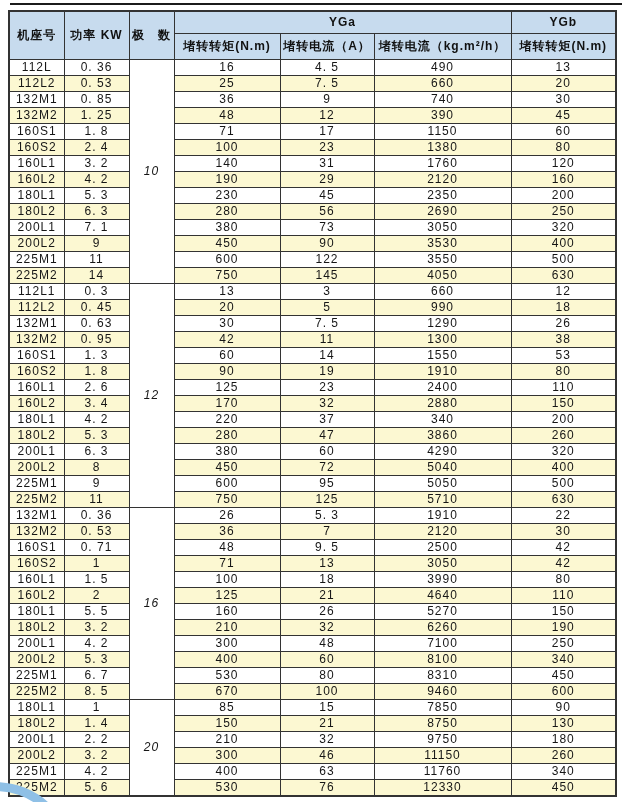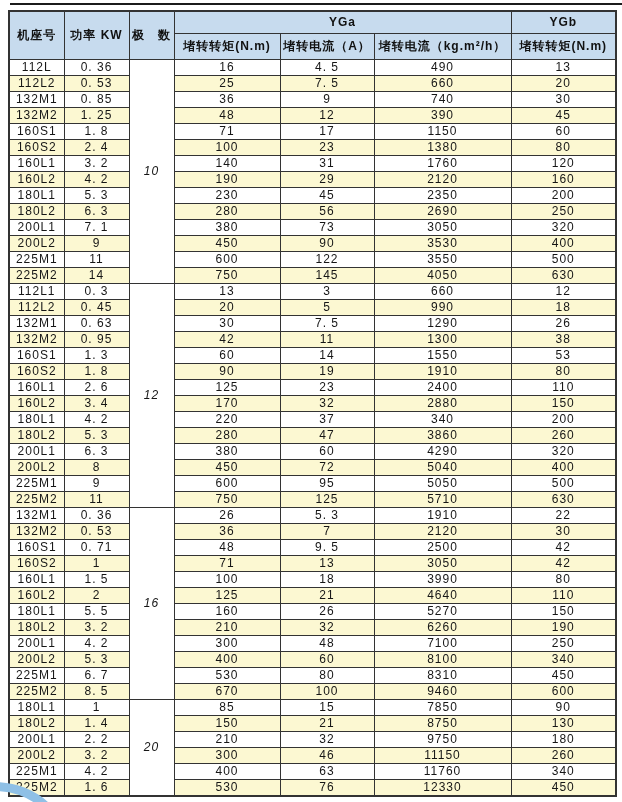--- a/index.html
+++ b/index.html
@@ -432,21 +432,21 @@
       <tr>
         <td>225M1</td>
         <td>4. 2</td>
         <td>400</td>
         <td>63</td>
         <td>11760</td>
         <td>340</td>
       </tr>
       <tr class="alt">
         <td>225M2</td>
-        <td>1. 6</td>
+        <td>5. 6</td>
         <td>530</td>
         <td>76</td>
         <td>12330</td>
         <td>450</td>
       </tr>
     </tbody>
 </table>
 
 <div class="corner-arc"></div>
 

